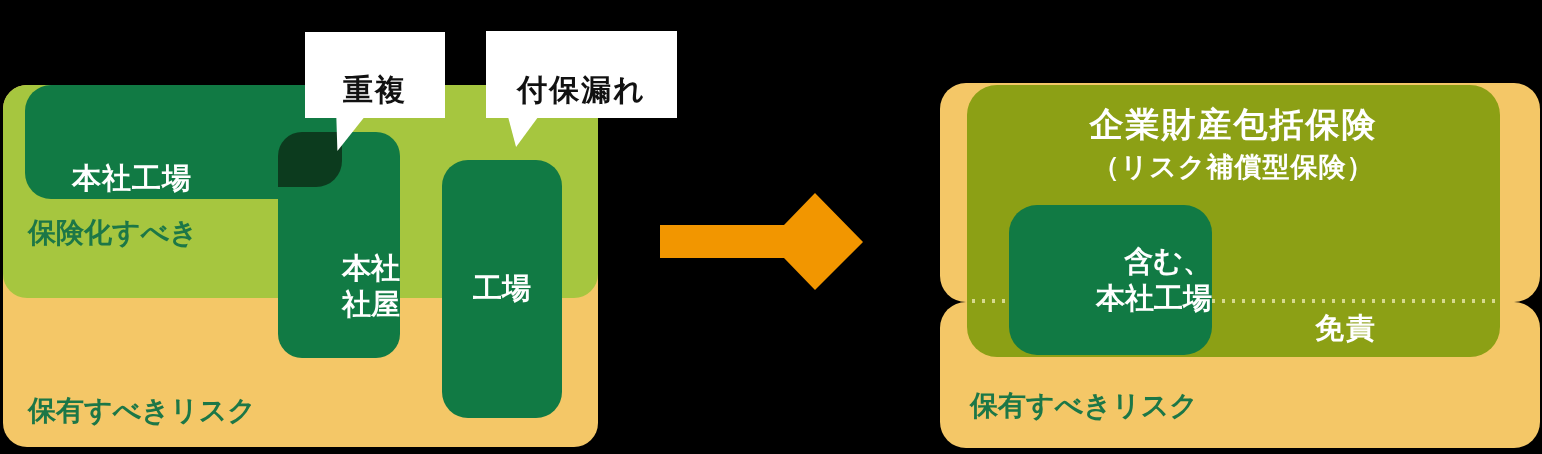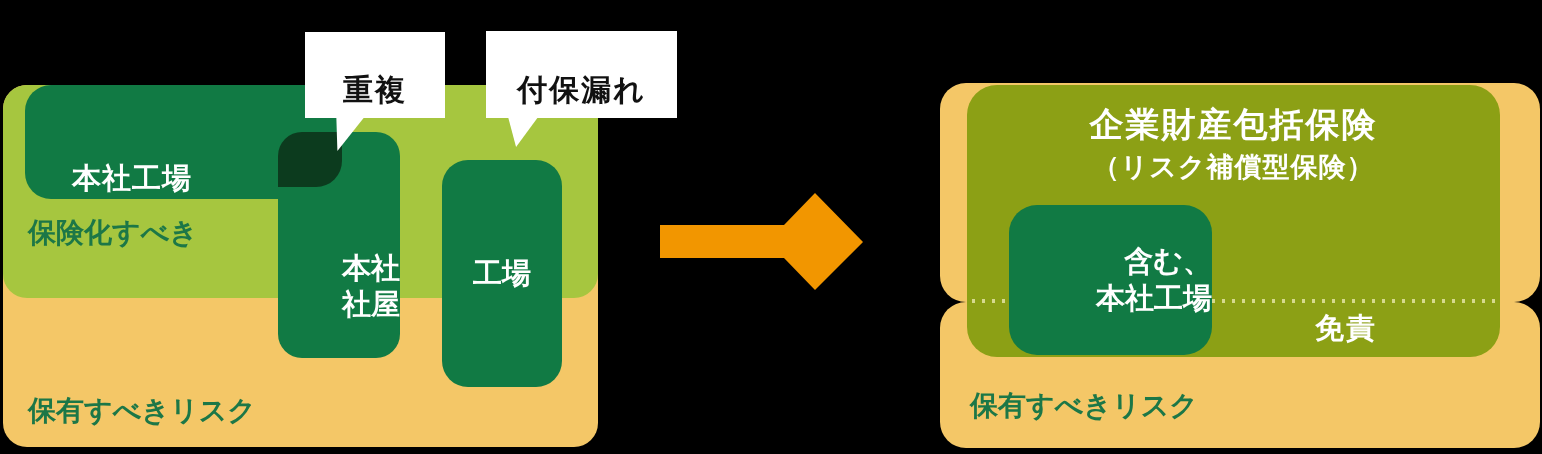--- a/index.html
+++ b/index.html
@@ -12,21 +12,21 @@
   .abs{position:absolute;}
   
   .l-yellow{left:3px;top:85px;width:595px;height:362px;border-radius:24px;background:var(--yellow,#f4c767);}
   .l-green{left:3px;top:85px;width:595px;height:213px;border-radius:24px;background:var(--light-green,#a6c63f);}
   .box{background:var(--dark-green,#117a44);color:var(--white-text,#fff);}
   .l-hq-factory{left:25px;top:85px;width:317px;height:114px;border-radius:26px;display:flex;align-items:flex-end;font-size:29px;}
   .l-hq-factory .lbl{padding-left:47px;letter-spacing:1px;}
   .l-hq-bldg{left:278px;top:132px;width:122px;height:226px;border-radius:24px;font-size:29px;line-height:36px;text-align:right;}
   .l-hq-bldg .lines{position:absolute;top:118px;left:0;width:100%;}
   .l-overlap{left:278px;top:132px;width:64px;height:55px;background:var(--overlap-green,#0c3b1e);border-radius:24px 0 26px 0;}
-  .l-factory{left:442px;top:160px;width:120px;height:227px;border-radius:26px;display:flex;align-items:center;justify-content:center;font-size:29px;}
+  .l-factory{left:442px;top:160px;width:120px;height:258px;border-radius:26px;display:flex;align-items:center;justify-content:center;font-size:29px;}
   .green-label{color:var(--label-green,#1c7747);font-size:28px;line-height:34px;}
   .l-insurable{left:28px;top:216px;}
   .l-retained{left:28px;top:394px;}
   
   .bubble{background:var(--bubble-bg,#fff);color:var(--bubble-text,#111);
     display:flex;justify-content:center;align-items:flex-end;
     font-size:30px;line-height:34px;padding-bottom:11px;box-sizing:border-box;letter-spacing:2px;margin-left:28px;}
   .b-dup{left:277px;top:32px;width:140px;height:86px;}
   .b-gap{left:458px;top:31px;width:191px;height:87px;}
   .tail{background:var(--bubble-bg,#fff);}

